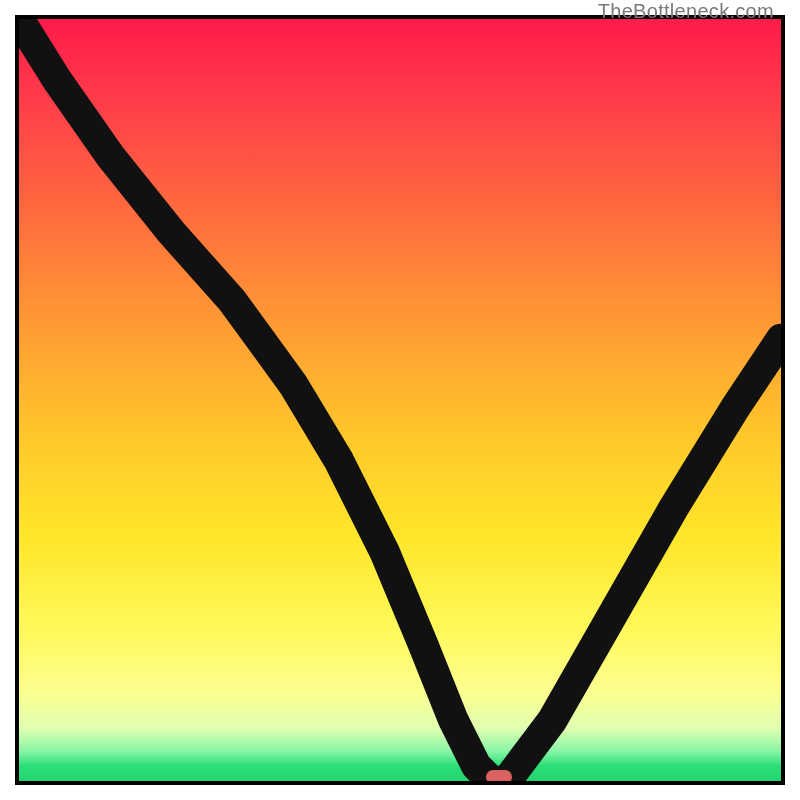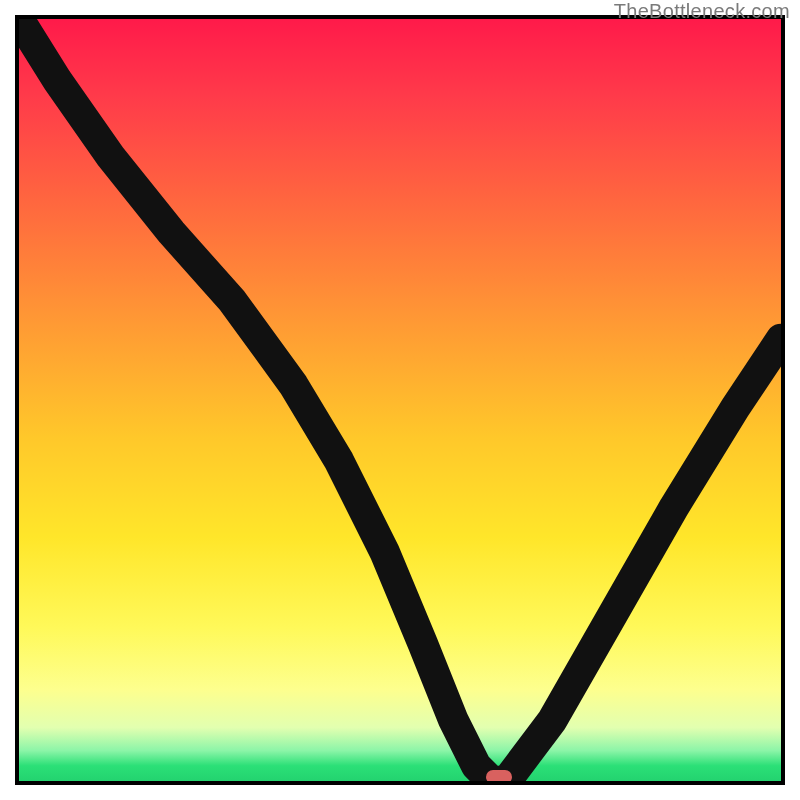--- a/index.html
+++ b/index.html
@@ -7,21 +7,20 @@
     padding: 0;
     width: 800px;
     height: 800px;
     background: #ffffff;
     font-family: Arial, Helvetica, sans-serif;
   }
   .chart {
     position: relative;
     width: 784px;
     height: 800px;
-    padding-left: 16px;
   }
   .plot-area {
     position: absolute;
     left: 15px;
     top: 15px;
     width: 770px;
     height: 770px;
     box-sizing: border-box;
     border: 4px solid #000;
     overflow: hidden;

